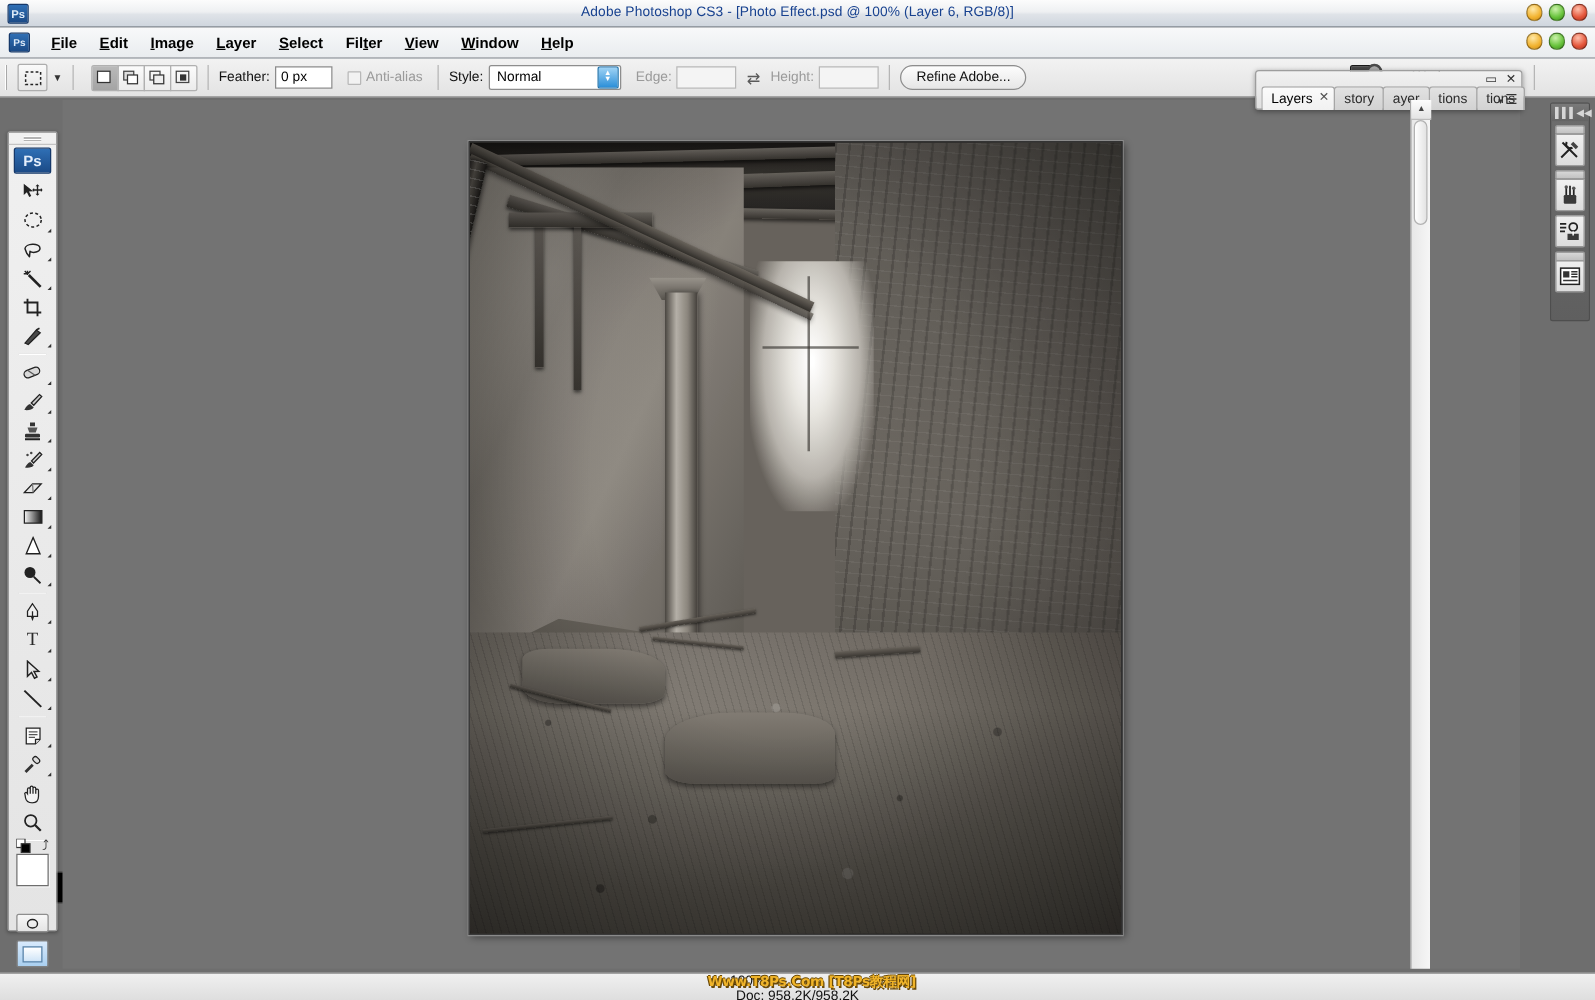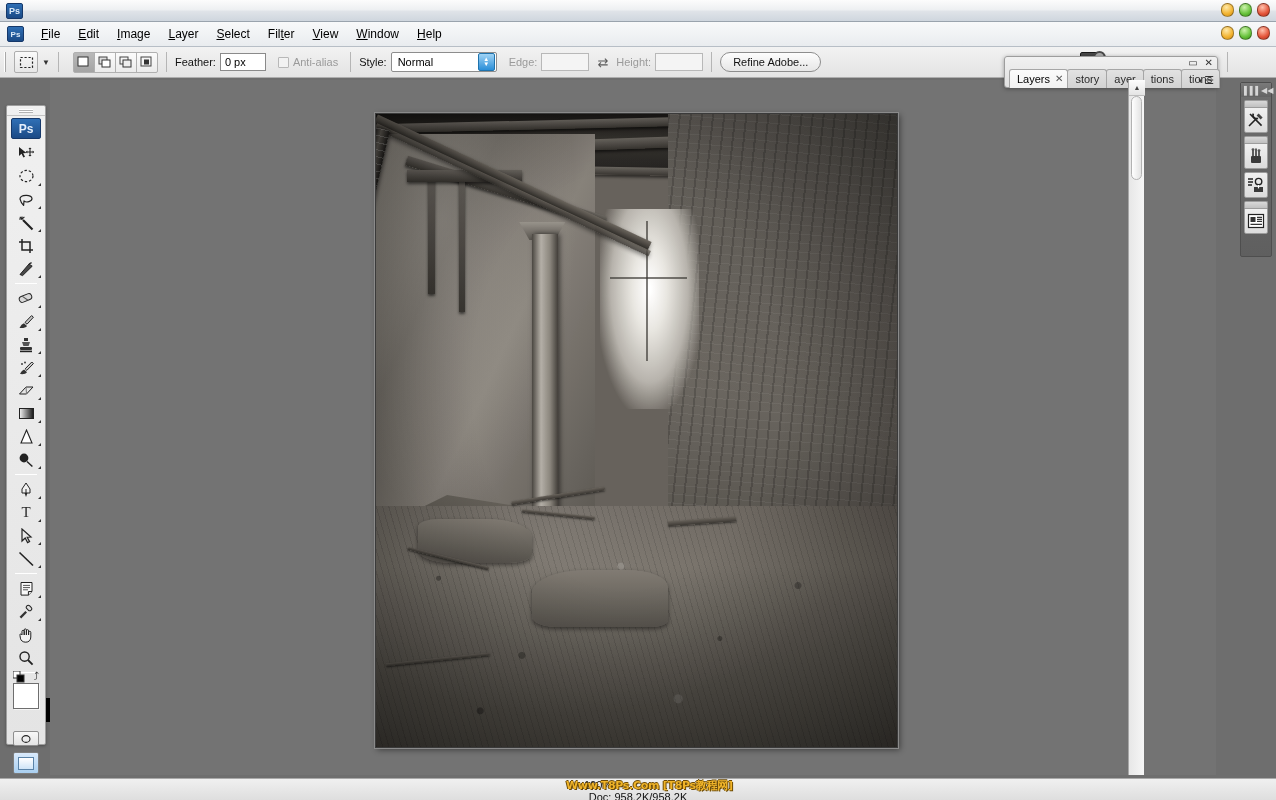--- a/index.html
+++ b/index.html
@@ -43,21 +43,21 @@
     border-bottom:1px solid #b7bec6;
     display:flex; align-items:center;
   }
   .menu-ps {
     width:17px; height:16px; margin-left:7px; margin-right:8px;
     background:linear-gradient(to bottom,#2f6fb5,#1b4a86);
     border:1px solid #15386a; border-radius:2px;
     color:#dce9f7; font-size:8px; font-weight:bold; text-align:center; line-height:15px;
   }
   .menu-item {
-    padding:3px 9px; font-size:12px; color:#000; cursor:default; white-space:nowrap;
+    padding:3px 9px; font-size:12px; color:#000; cursor:default; white-space:nowrap;font-weight:bold;
   }
   .menu-item u { text-decoration:underline; }
   .win-mini-btns { position:absolute; right:6px; top:4px; display:flex; gap:5px; }
 
   
   .optionsbar {
     position:absolute; left:0; top:47px; width:1276px; height:31px;
     background:linear-gradient(to bottom,#f2f2f2,#e3e3e3);
     border-bottom:1px solid #adadad;
     display:flex; align-items:center;
@@ -348,20 +348,21 @@
     background:repeating-linear-gradient(135deg,#a9a9a9 0 1px,transparent 1px 3px); }
   .ic { display:block; }
 </style>
 </head>
 <body>
 
 <div id="app">
 
   <div class="titlebar">
     <div class="app-badge">Ps</div>
+    <div class="title-text">Adobe Photoshop CS3 - [Photo Effect.psd @ 100% (Layer 6, RGB/8)]</div>
     <div class="winbtns">
       <div class="winbtn wb-min"></div>
       <div class="winbtn wb-max"></div>
       <div class="winbtn wb-close"></div>
     </div>
   </div>
 
   <div class="menubar">
     <div class="menu-ps">Ps</div>
     <div class="menu-item"><u>F</u><span>ile</span></div>

